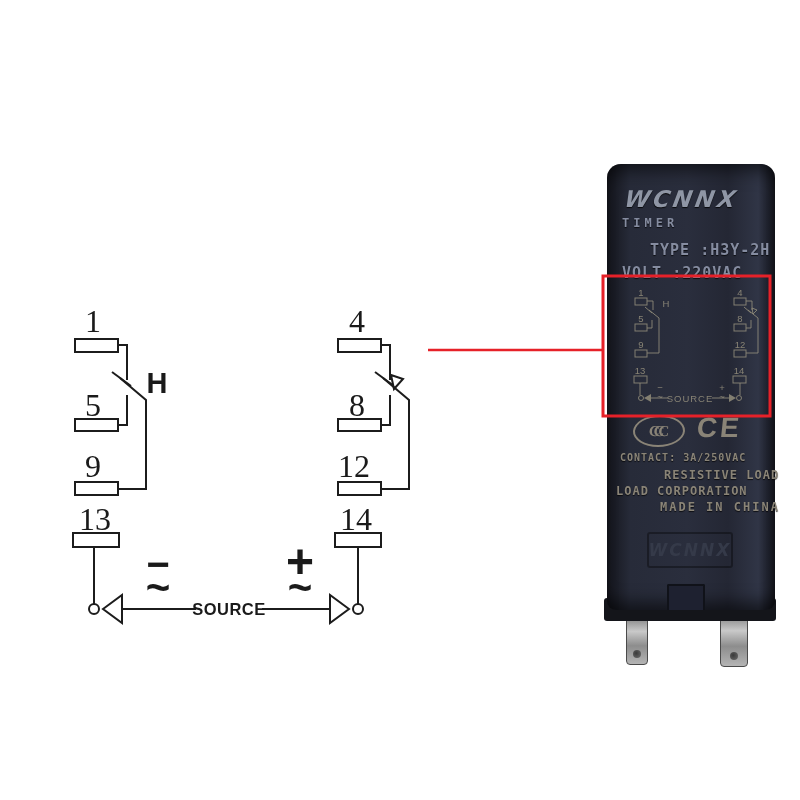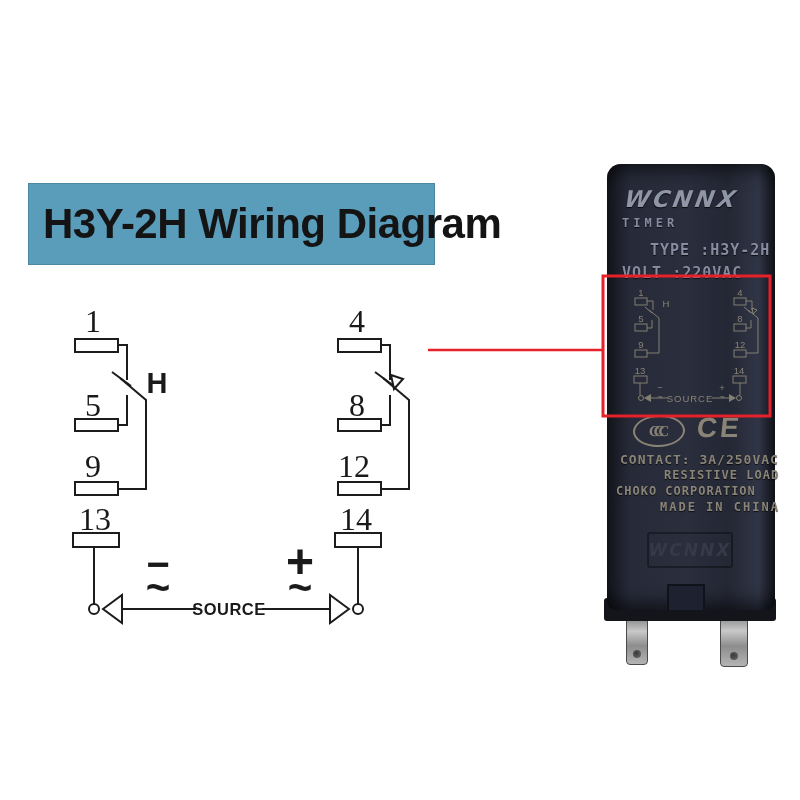--- a/index.html
+++ b/index.html
@@ -27,21 +27,21 @@
               box-shadow:inset 0 16px 18px -10px rgba(0,0,0,.6),inset 0 -18px 16px -10px rgba(0,0,0,.55);}
   .relay-body > div{position:absolute;white-space:nowrap;}
   .brand{left:18px;top:22px;font:italic 900 23px "DejaVu Sans",sans-serif;letter-spacing:3px;
          color:#8f96a5;transform:skewX(-10deg);text-shadow:0 1px 1px rgba(0,0,0,.8);}
   .etext{font-family:"DejaVu Sans Mono",monospace;font-weight:bold;color:#858ca0;
          text-shadow:0 1px 1px rgba(0,0,0,.7);}
   .t1{left:15px;top:52px;font-size:12px;letter-spacing:4px;}
   .t2{left:15px;top:77px;font-size:15px;letter-spacing:1px;margin-left:28px;}
   .t3{left:15px;top:100px;font-size:15px;letter-spacing:1px;}
   .spec{color:#8a8477;}
-  .s1{left:13px;top:288px;font-size:13px;letter-spacing:1px;text-align:center;}
+  .s1{left:13px;top:288px;font-size:10px;letter-spacing:1px;text-align:center;}
   .s2{left:41px;top:304px;font-size:12px;letter-spacing:1px;padding-left:16px;}
   .s3{left:9px;top:320px;font-size:12px;letter-spacing:1px;}
   .s4{left:9px;top:336px;font-size:12px;letter-spacing:2px;padding-left:44px;}
   .ccc{left:26px;top:251px;width:52px;height:32px;border:2px solid #8a8477;border-radius:50%;
        display:flex;align-items:center;justify-content:center;box-sizing:border-box;
        font:bold 15px "Liberation Serif",serif;letter-spacing:-6px;color:#8a8477;
        padding-right:6px;transform:skewX(-4deg);}
   .ce{left:90px;top:248px;font:bold 28px "Liberation Sans",sans-serif;letter-spacing:3px;
       color:#8a8477;transform:skewX(-6deg);}
   .emboss{left:40px;top:368px;width:86px;height:36px;border-radius:3px;
@@ -61,41 +61,38 @@
        text-anchor:middle;letter-spacing:.5px;}
   .red{stroke:#e62129;fill:none;}
   .mini{stroke:#8d8878;stroke-width:1;fill:none;opacity:.9;}
   .mini-t{font-family:"Liberation Sans",sans-serif;font-size:9.5px;fill:#8d8878;text-anchor:middle;opacity:.95;}
 </style>
 </head>
 <body>
 
 <div class="canvas">
 
-  <div class="banner">
-    <span class="banner-text">H3Y-2H Wiring Diagram</span>
-  </div>
 
   <div class="pin pin-left">
     <div class="pin-hole"></div>
   </div>
   <div class="pin pin-right">
     <div class="pin-hole"></div>
   </div>
   <div class="relay-base"></div>
   <div class="relay-body">
     <div class="brand">WCNNX</div>
     <div class="etext t1">TIMER</div>
     <div class="etext t2">TYPE :H3Y-2H</div>
     <div class="etext t3">VOLT :220VAC</div>
     <div class="ccc">CCC</div>
     <div class="ce">CE</div>
     <div class="etext spec s1">CONTACT:  3A/250VAC</div>
     <div class="etext spec s2">RESISTIVE LOAD</div>
-    <div class="etext spec s3">CHOKO CORPORATION</div>
+    <div class="etext spec s3">LOAD CORPORATION</div>
     <div class="etext spec s4">MADE IN CHINA</div>
     <div class="emboss">WCNNX</div>
     <div class="notch"></div>
   </div>
 
   <svg class="overlay" viewBox="0 0 800 800">
 
     <g>
 
       <rect class="tbox" x="75" y="339" width="43" height="13"></rect>

